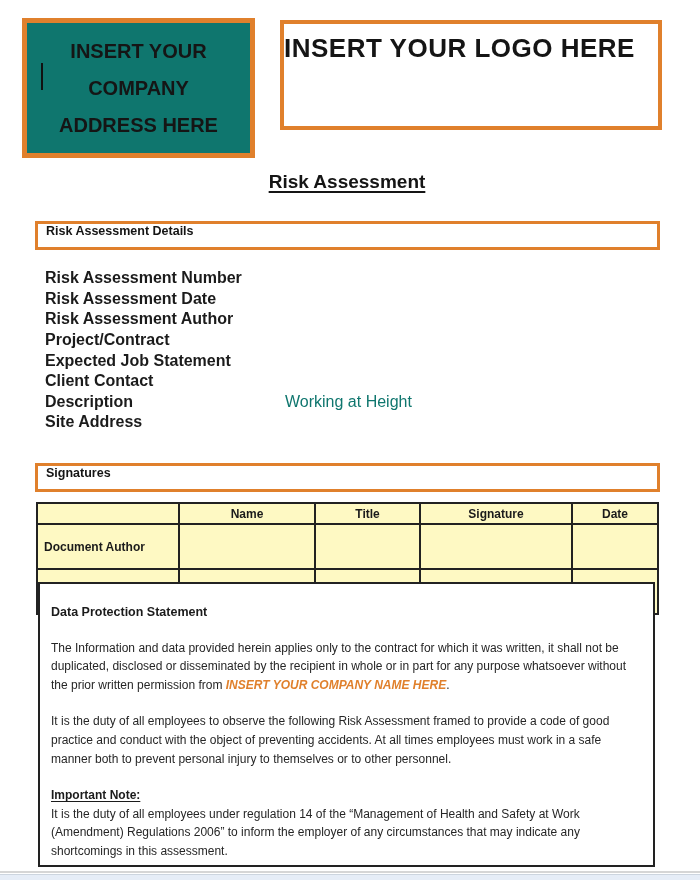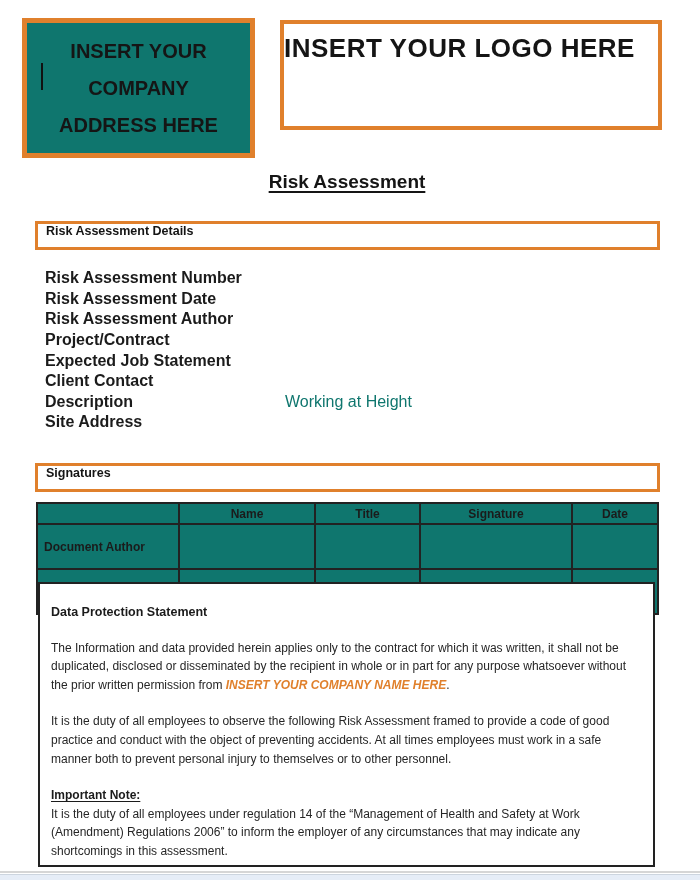--- a/index.html
+++ b/index.html
@@ -51,21 +51,21 @@
   
   .details-list { position: absolute; left: 45px; top: 268px; width: 610px; font-size: 16px; }
   .field-row { display: flex; height: 20.6px; align-items: center; }
   .field-label { font-weight: bold; width: 240px; flex: 0 0 240px; color: #1b1b1b; }
   .field-value { font-weight: normal; color: #0f766e; }
 
   
   .sig-table-wrap { position: absolute; left: 36px; top: 502px; width: 621px; }
   table.sig-table { border-collapse: collapse; width: 621px; table-layout: fixed; }
   table.sig-table th, table.sig-table td {
-    border: 2px solid #222; font-size: 12px; padding: 0 6px; background: #0f766e;
+    border: 2px solid #222; font-size: 12px; padding: 0 6px; background: #fef9c3;
   }
   table.sig-table th { height: 21px; font-weight: bold; text-align: center; color: #1b1b1b; }
   table.sig-table td { height: 45px; }
   table.sig-table td.rowlabel { font-weight: bold; text-align: left; color: #1b1b1b; }
 
   
   .stmt-box {
     position: absolute; left: 38px; top: 582px; width: 617px; height: 285px;
     border: 2px solid #222; background: #fff;
     padding: 12px 13px 8px 11px;

